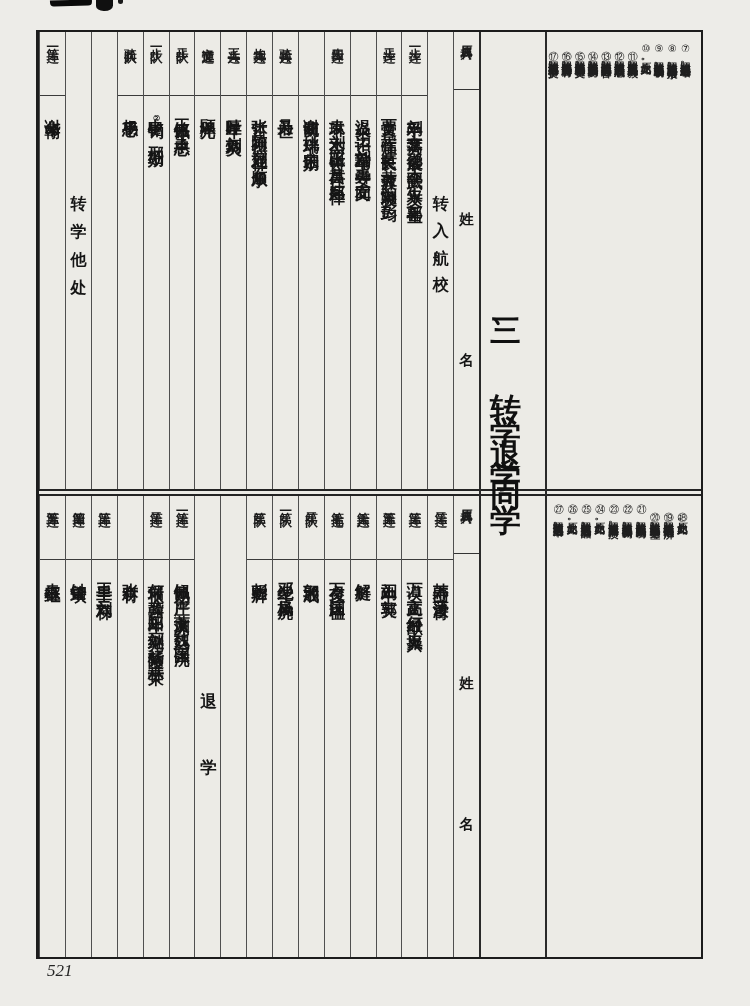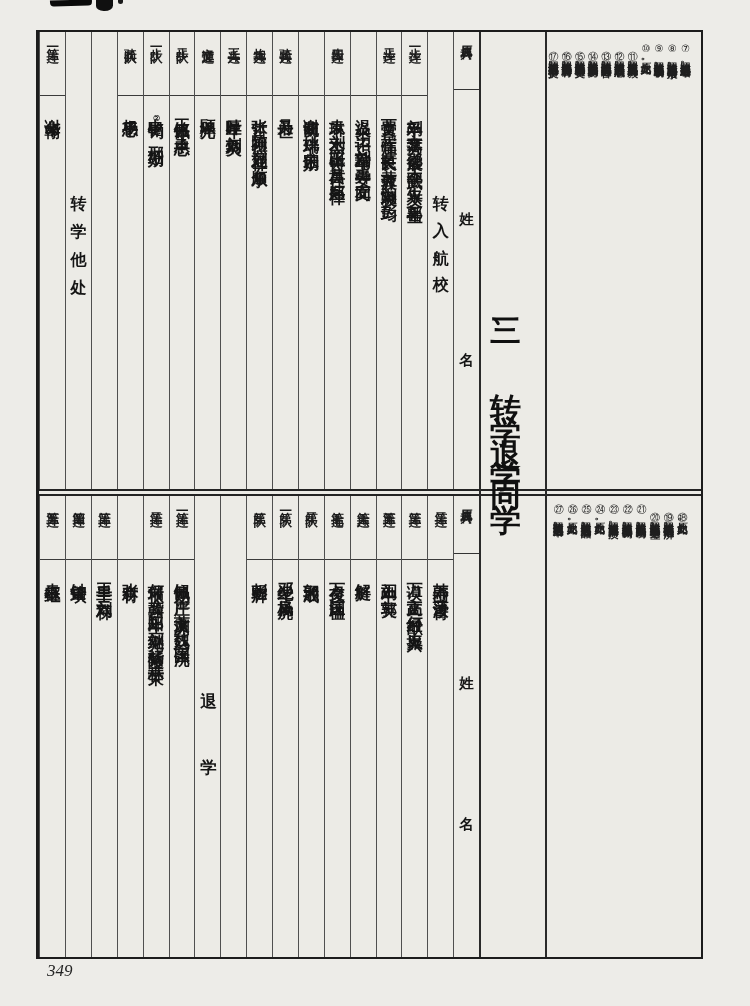--- a/index.html
+++ b/index.html
@@ -397,14 +397,14 @@
           <div class="annot"><span class="annot-num">㉒</span><span class="annot-text">照片说明姓名为徐洪钧。</span></div>
           <div class="annot"><span class="annot-num">㉓</span><span class="annot-text">照片说明姓名为卢质。</span></div>
           <div class="annot"><span class="annot-num">㉔</span><span class="annot-text">原文如此。</span></div>
           <div class="annot"><span class="annot-num">㉕</span><span class="annot-text">照片说明姓名为王士品。</span></div>
           <div class="annot"><span class="annot-num">㉖</span><span class="annot-text">原文如此。</span></div>
           <div class="annot"><span class="annot-num">㉗</span><span class="annot-text">照片说明姓名为王干一。</span></div>
         </div>
     </div>
   </div>
 
-  <div class="page-number">349</div>
+  <div class="page-number">521</div>
 </div>
 
 </body></html>

